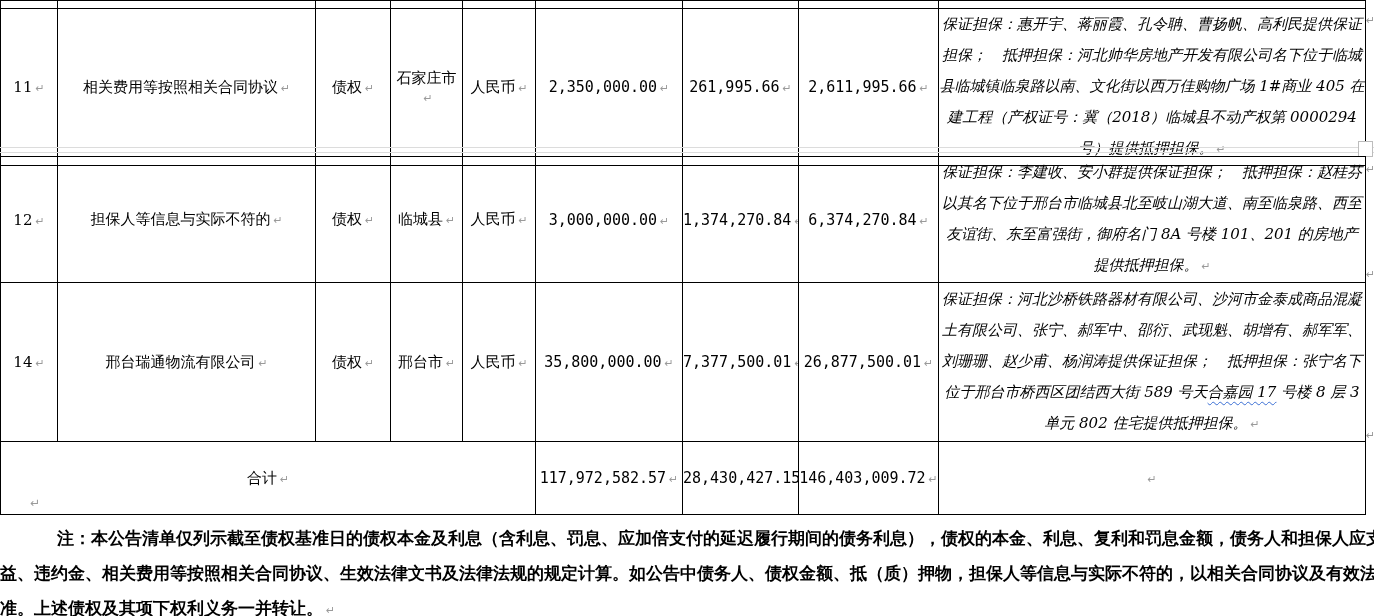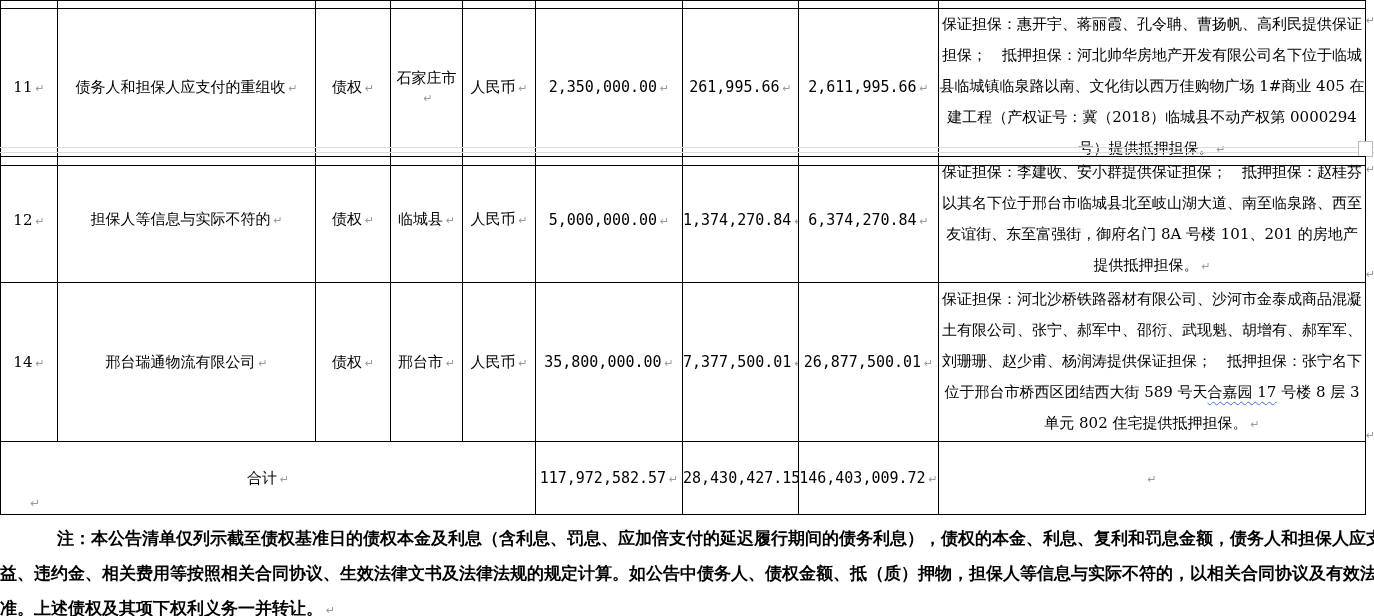--- a/index.html
+++ b/index.html
@@ -29,21 +29,21 @@
   tr.total-row td{height:72px;}
   td.amount{
     text-align:right;padding-right:12px;
     font-family:"DejaVu Sans Mono","Liberation Mono",monospace;
     font-size:15px;letter-spacing:0;
   }
   td.guarantee{
     text-align:justify;text-justify:inter-character;
     vertical-align:middle;
     padding:4px 8px 4px 10px;
-    line-height:31px;font-size:15px;
+    line-height:31px;font-size:15px;font-style:italic;
   }
   td.empty-note-cell{
     text-align:left;vertical-align:middle;
     padding-left:42px;padding-top:12px;
   }
   
   .pilcrow{
     color:#9a9a9a;
     font-family:"DejaVu Sans","Liberation Sans",sans-serif;
     font-size:11px;margin-left:3px;font-weight:normal;
@@ -109,21 +109,21 @@
     <td></td>
         <td></td>
     <td></td>
         <td></td>
     <td></td>
         <td></td>
     <td></td>
   </tr>
   <tr class="row-11">
     <td><span>11</span><span class="pilcrow">↵</span></td>
-    <td><span>债务人和担保人应支付的重组收</span><span class="pilcrow">↵</span></td>
+    <td><span>相关费用等按照相关合同协议</span><span class="pilcrow">↵</span></td>
     <td><span>债权</span><span class="pilcrow">↵</span></td>
     <td><span>石家庄市</span><span class="pilcrow">↵</span></td>
     <td><span>人民币</span><span class="pilcrow">↵</span></td>
     <td class="amount"><span>2,350,000.00</span><span class="pilcrow">↵</span></td>
     <td class="amount"><span>261,995.66</span><span class="pilcrow">↵</span></td>
     <td class="amount"><span>2,611,995.66</span><span class="pilcrow">↵</span></td>
     <td class="guarantee"><span>保证担保：惠开宇、蒋丽霞、孔令聃、曹扬帆、高利民提供保证担保；　抵押担保：河北帅华房地产开发有限公司名下位于临城县临城镇临泉路以南、文化街以西万佳购物广场 1#商业 405 在建工程（产权证号：冀（2018）临城县不动产权第 0000294 号）提供抵押担保。</span><span class="pilcrow">↵</span></td>
   </tr>
 </tbody>
   </table>
@@ -144,21 +144,21 @@
       <col style="width:140px">
       <col style="width:427px">
   </colgroup>
   <tbody>
       <tr class="row-12">
     <td><span>12</span><span class="pilcrow">↵</span></td>
     <td><span>担保人等信息与实际不符的</span><span class="pilcrow">↵</span></td>
     <td><span>债权</span><span class="pilcrow">↵</span></td>
     <td><span>临城县</span><span class="pilcrow">↵</span></td>
     <td><span>人民币</span><span class="pilcrow">↵</span></td>
-    <td class="amount"><span>5,000,000.00</span><span class="pilcrow">↵</span></td>
+    <td class="amount"><span>3,000,000.00</span><span class="pilcrow">↵</span></td>
     <td class="amount"><span>1,374,270.84</span><span class="pilcrow">↵</span></td>
     <td class="amount"><span>6,374,270.84</span><span class="pilcrow">↵</span></td>
     <td class="guarantee"><span>保证担保：李建收、安小群提供保证担保；　抵押担保：赵桂芬以其名下位于邢台市临城县北至岐山湖大道、南至临泉路、西至友谊街、东至富强街，御府名门 8A 号楼 101、201 的房地产提供抵押担保。</span><span class="pilcrow">↵</span></td>
   </tr>
   <tr class="row-13">
     <td><span>14</span><span class="pilcrow">↵</span></td>
     <td><span>邢台瑞通物流有限公司</span><span class="pilcrow">↵</span></td>
     <td><span>债权</span><span class="pilcrow">↵</span></td>
     <td><span>邢台市</span><span class="pilcrow">↵</span></td>
     <td><span>人民币</span><span class="pilcrow">↵</span></td>

